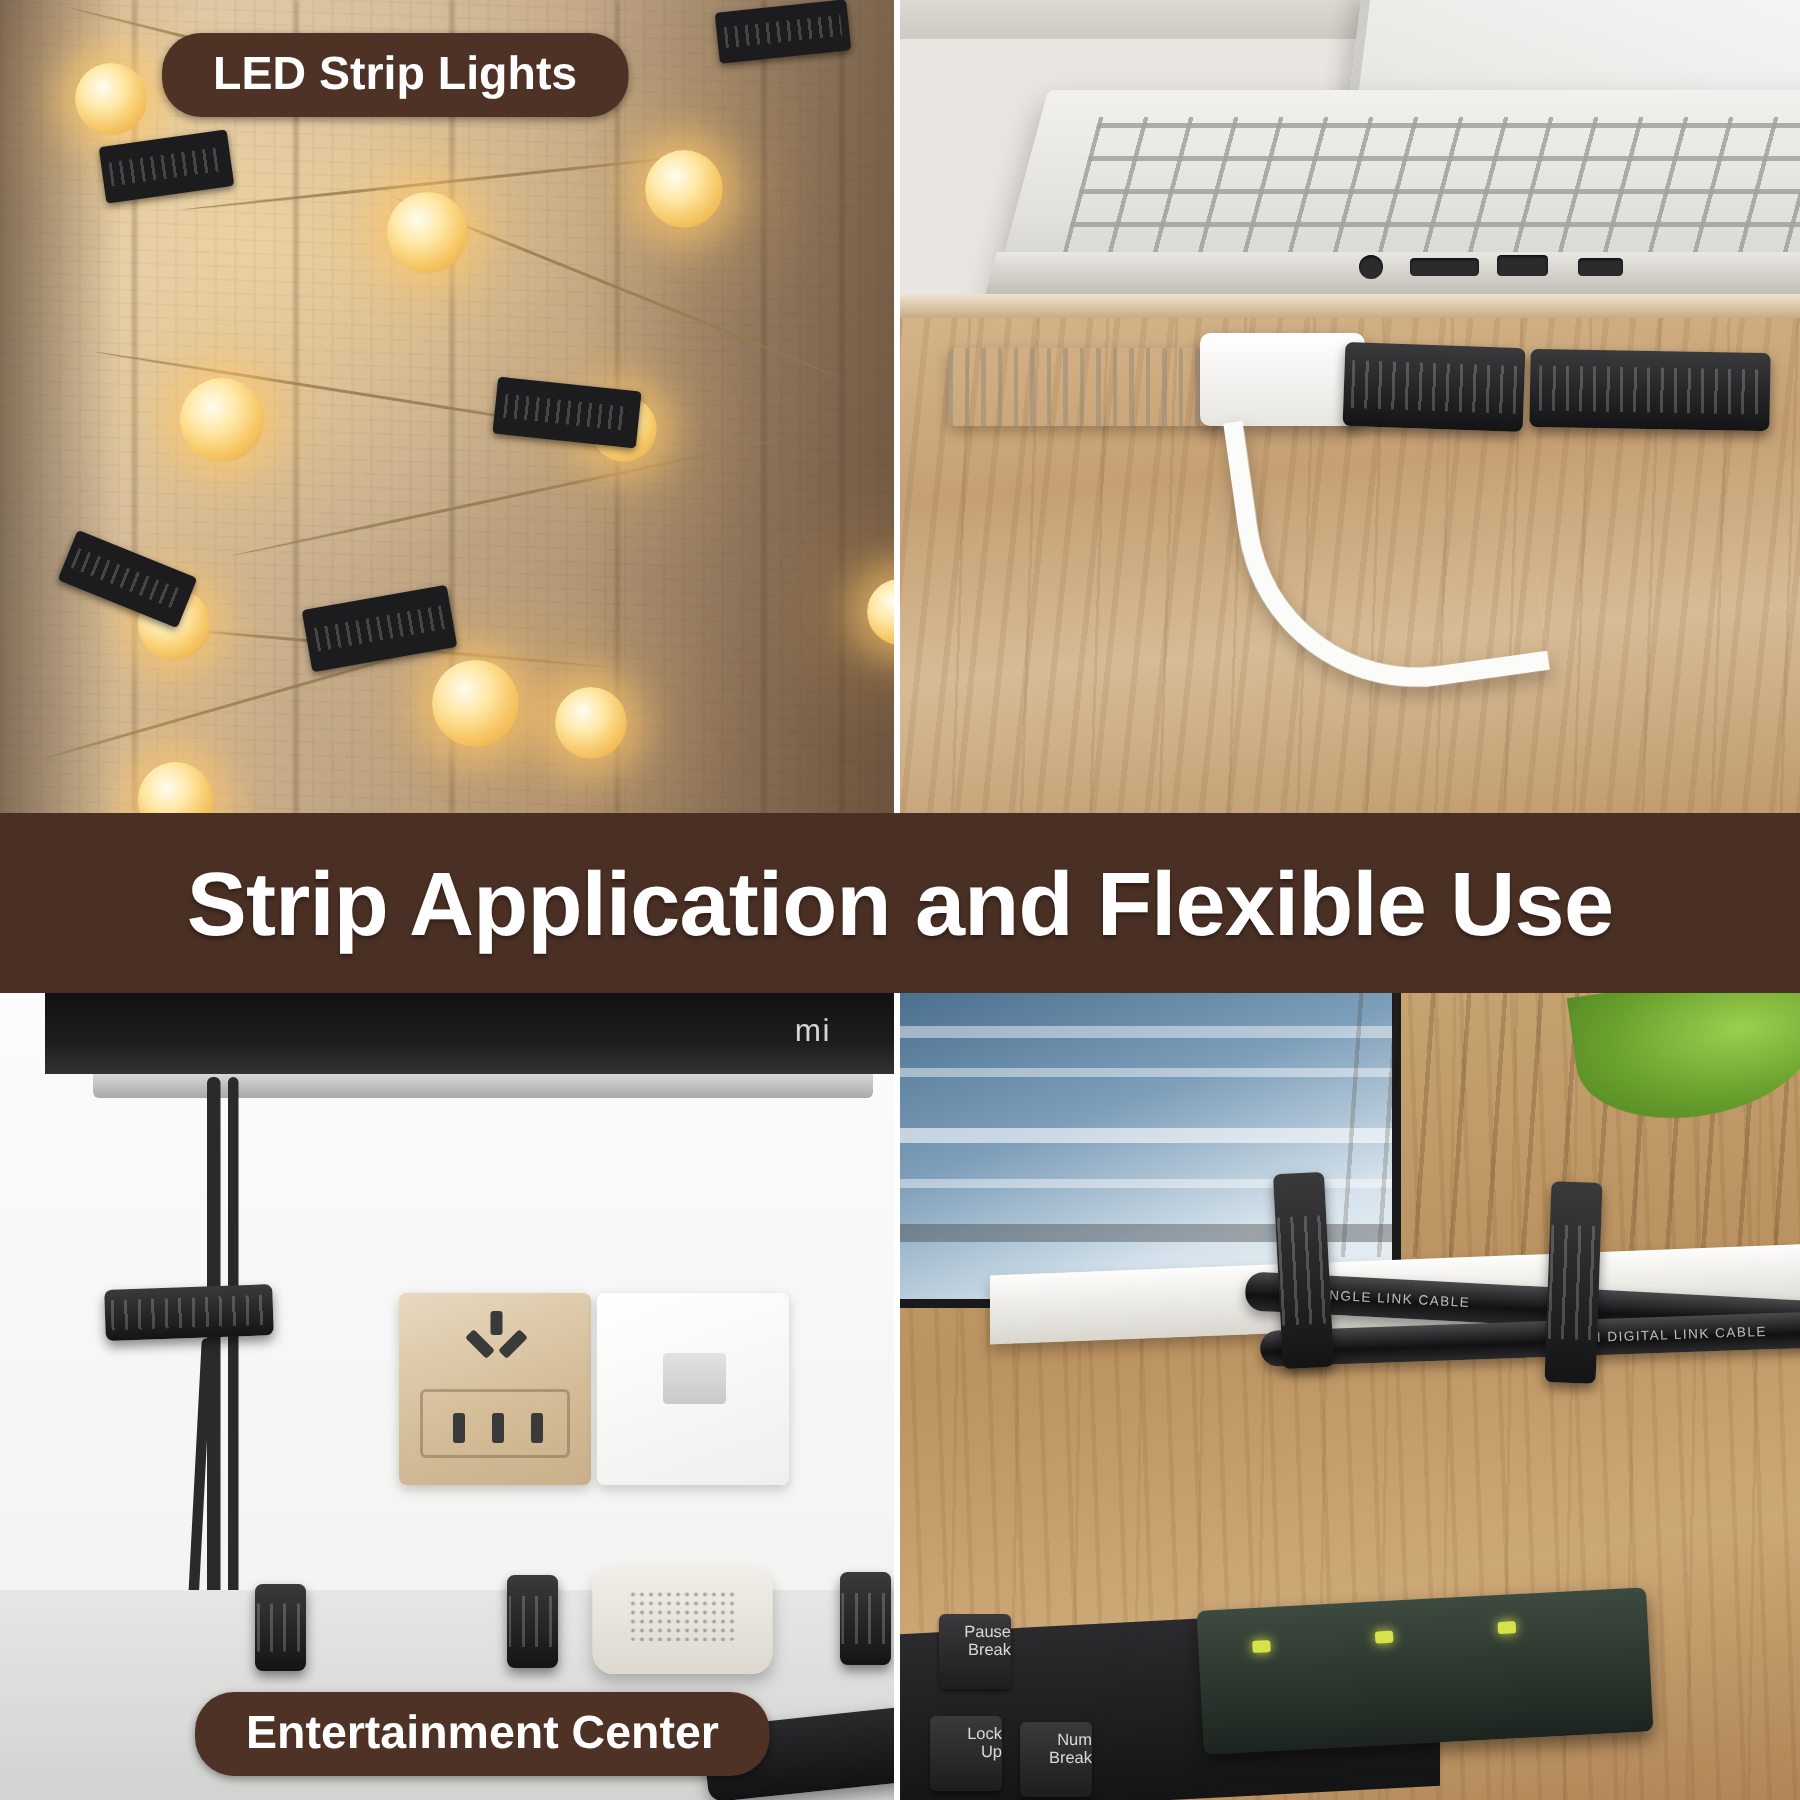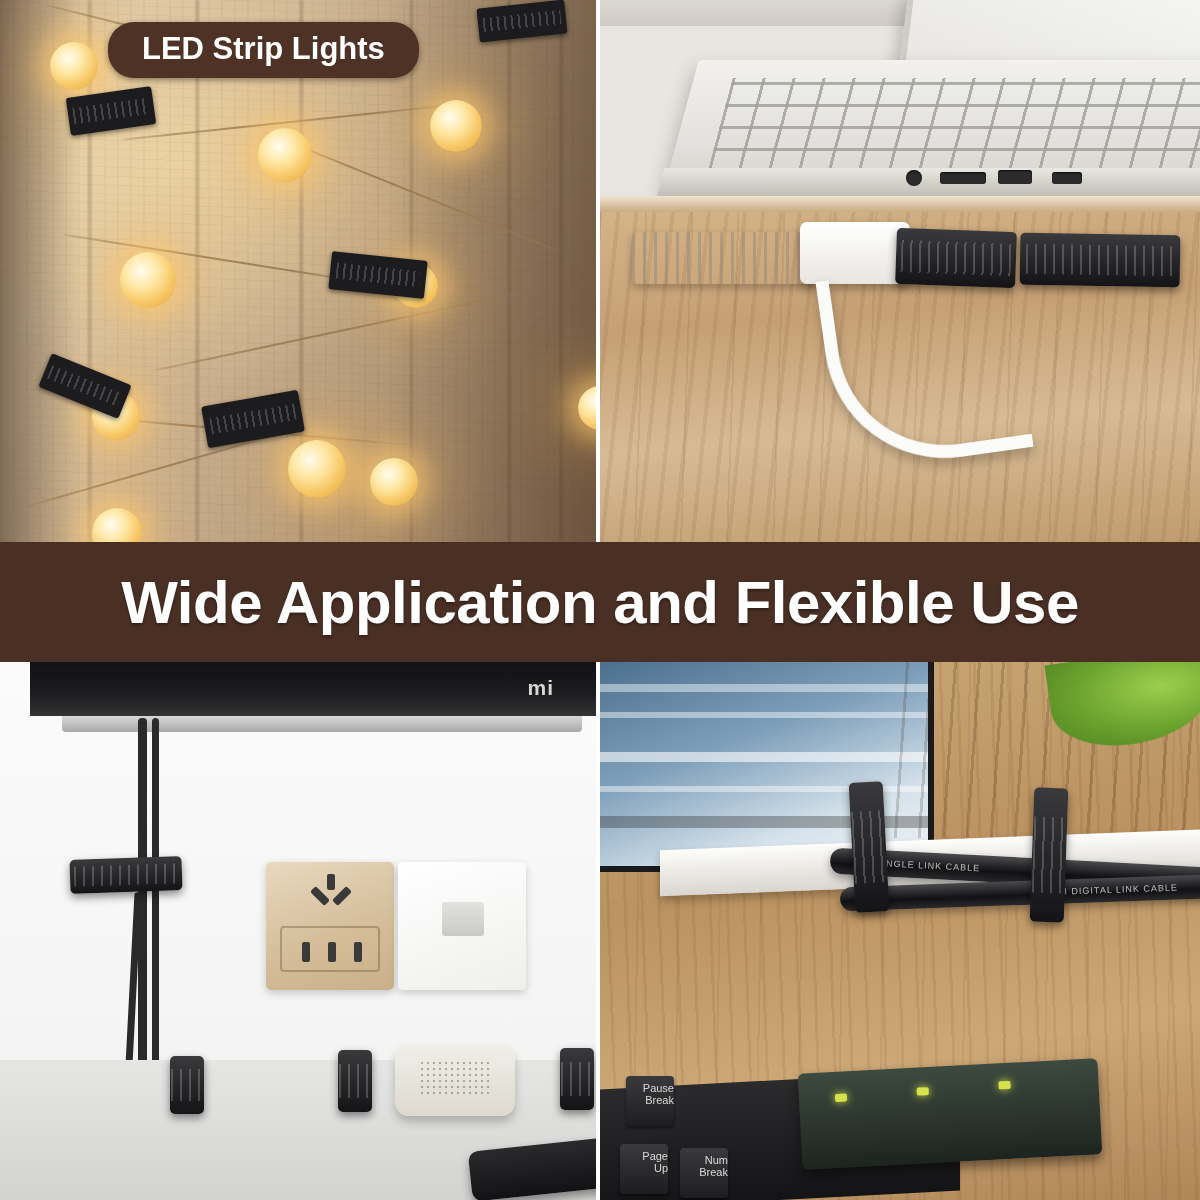--- a/index.html
+++ b/index.html
@@ -219,21 +219,21 @@
     position: absolute; left: 30px; top: 0; width: 570px; height: 54px;
     background: linear-gradient(180deg,#111113 0%, #1d1d20 60%, #333 100%);
   }
   .monitor-stand {
     position:absolute; left: 62px; top: 54px; width: 520px; height: 16px;
     background: linear-gradient(180deg,#d7d7d7,#a9a9a9);
     border-radius: 0 0 4px 4px;
   }
   .mi-logo {
     position:absolute; right: 46px; top: 14px;
-    color:#d6d6d6; font-size: 21px; font-weight:bold; letter-spacing:1px;margin-left:14px;
+    color:#d6d6d6; font-size: 21px; font-weight:normal; letter-spacing:1px;margin-left:14px;
   }
   .bl-cable {
     position: absolute;
     background: #2a2a2c;
     border-radius: 4px;
   }
   .socket {
     position: absolute; left: 266px; top: 862px; width: 128px; height: 128px;
   }
   .socket-plate {
@@ -433,21 +433,21 @@
     <div class="cable-clip-white"></div>
     <div class="lightning-head"></div>
     <div class="white-cable"></div>
 
     <div class="black-clip" style="left:296px; top:230px; width:120px; height:56px; transform:rotate(2deg);"></div>
     <div class="black-clip" style="left:420px; top:234px; width:160px; height:52px; transform:rotate(1deg);"></div>
 
   </div>
 
   <div class="banner">
-    <div class="banner-text">Wide Application and Flexible Use</div>
+    <div class="banner-text">Strip Application and Flexible Use</div>
   </div>
 
   <div class="quad q-bl">
     <div class="bl-bg"></div>
     <div class="monitor">
       <div class="mi-logo">mi</div>
     </div>
     <div class="monitor-stand"></div>
 
     <div class="bl-cable" style="left:138px; top:56px; width:9px; height:390px;"></div>
@@ -477,20 +477,21 @@
     <div class="bl-floor"></div>
     <div class="black-clip" style="left:170px; top:394px; width:34px; height:58px;"></div>
     <div class="black-clip" style="left:338px; top:388px; width:34px; height:62px;"></div>
     <div class="black-clip" style="left:560px; top:386px; width:34px; height:62px;"></div>
 
     <div class="speaker">
       <div class="speaker-grill"></div>
     </div>
     <div class="remote"></div>
 
+    <div class="pill pill-bl">Entertainment Center</div>
   </div>
 
   <div class="quad q-br">
     <div class="br-bg"></div>
 
     <div class="br-monitor">
       <div class="br-mon-stripe" style="top:24px; height:8px;"></div>
       <div class="br-mon-stripe" style="top:52px; height:6px;"></div>
       <div class="br-mon-stripe" style="top:92px; height:10px; background:rgba(255,255,255,.6);"></div>
       <div class="br-mon-stripe" style="top:126px; height:6px;"></div>
@@ -511,21 +512,21 @@
 
     <div class="black-clip" style="left:252px; top:120px; width:34px; height:130px; transform:rotate(-3deg);"></div>
     <div class="black-clip" style="left:432px; top:126px; width:34px; height:134px; transform:rotate(2deg);"></div>
 
     <div class="br-keyboard"></div>
     <div class="kb-key" style="left:26px; bottom:74px; width:48px; height:44px;">
       <span style="white-space:pre-line">Pause
 Break</span>
     </div>
     <div class="kb-key" style="left:20px; bottom:6px; width:48px; height:44px;">
-      <span style="white-space:pre-line">Page
+      <span style="white-space:pre-line">Lock
 Up</span>
     </div>
     <div class="kb-key" style="left:80px; bottom:2px; width:48px; height:44px;">
       <span style="white-space:pre-line">Num
 Break</span>
     </div>
 
     <div class="br-strip">
       <div class="led" style="left:36px; top:22px;"></div>
       <div class="led" style="left:118px; top:20px;"></div>

